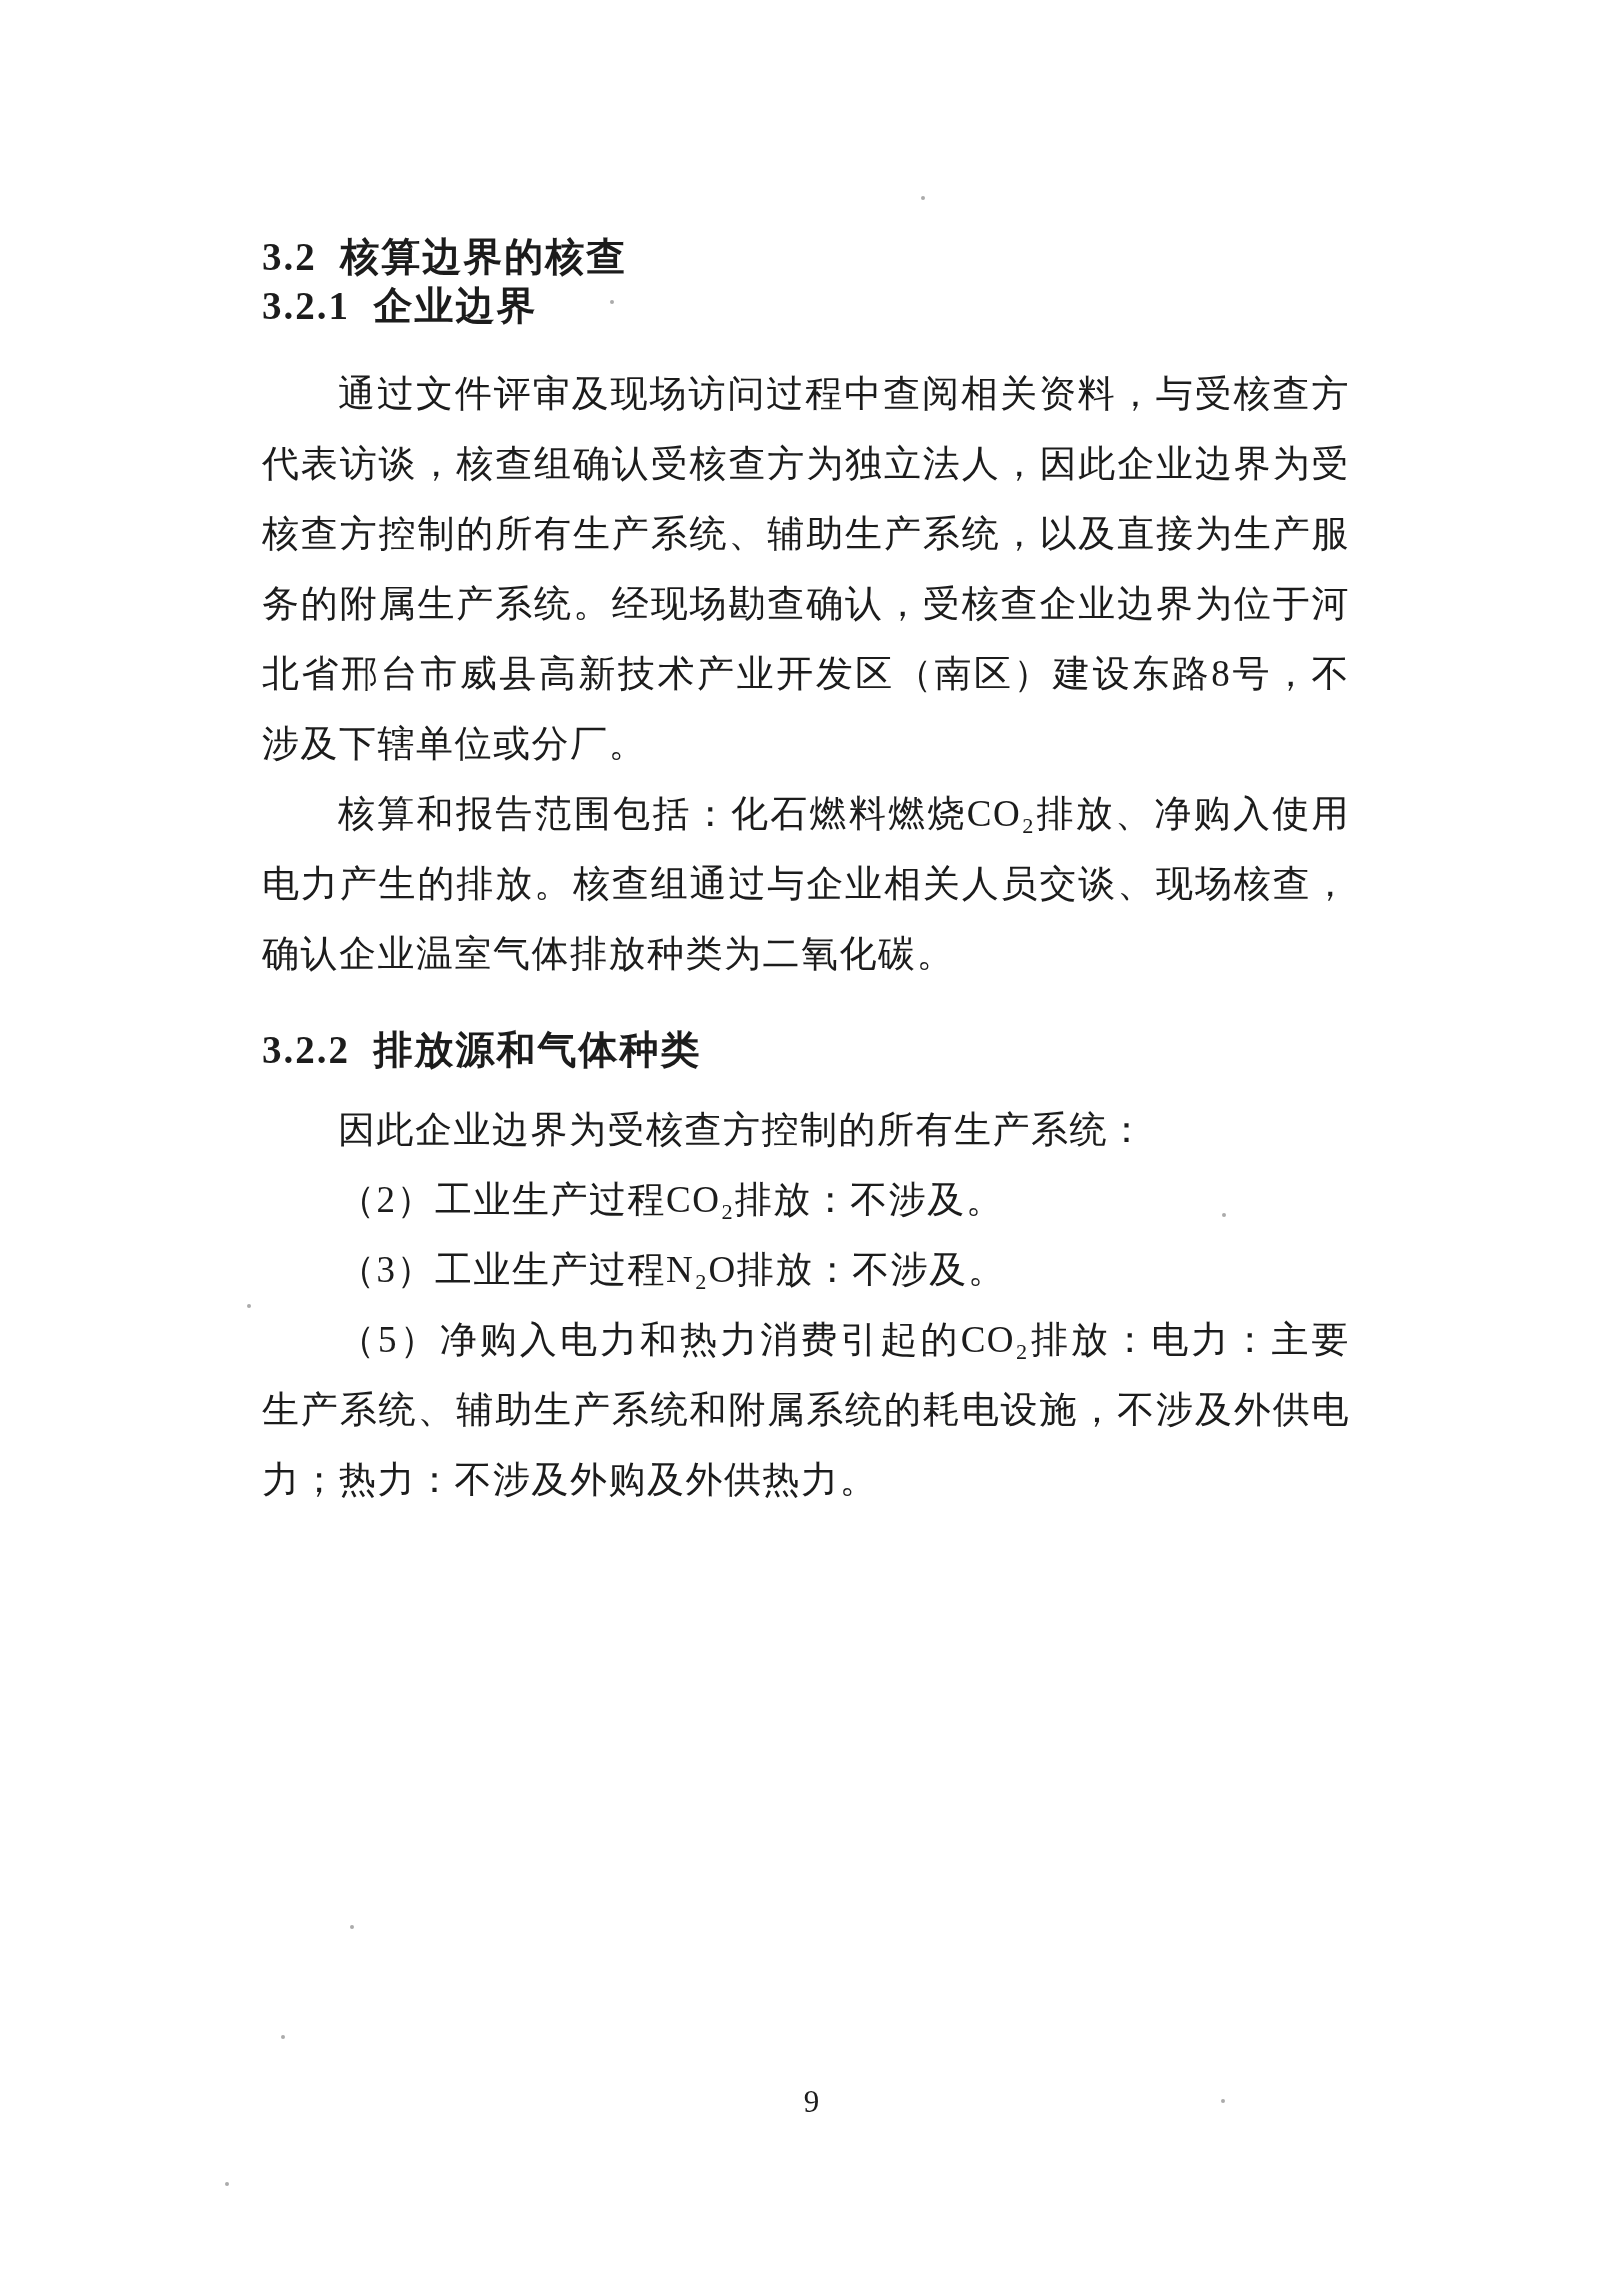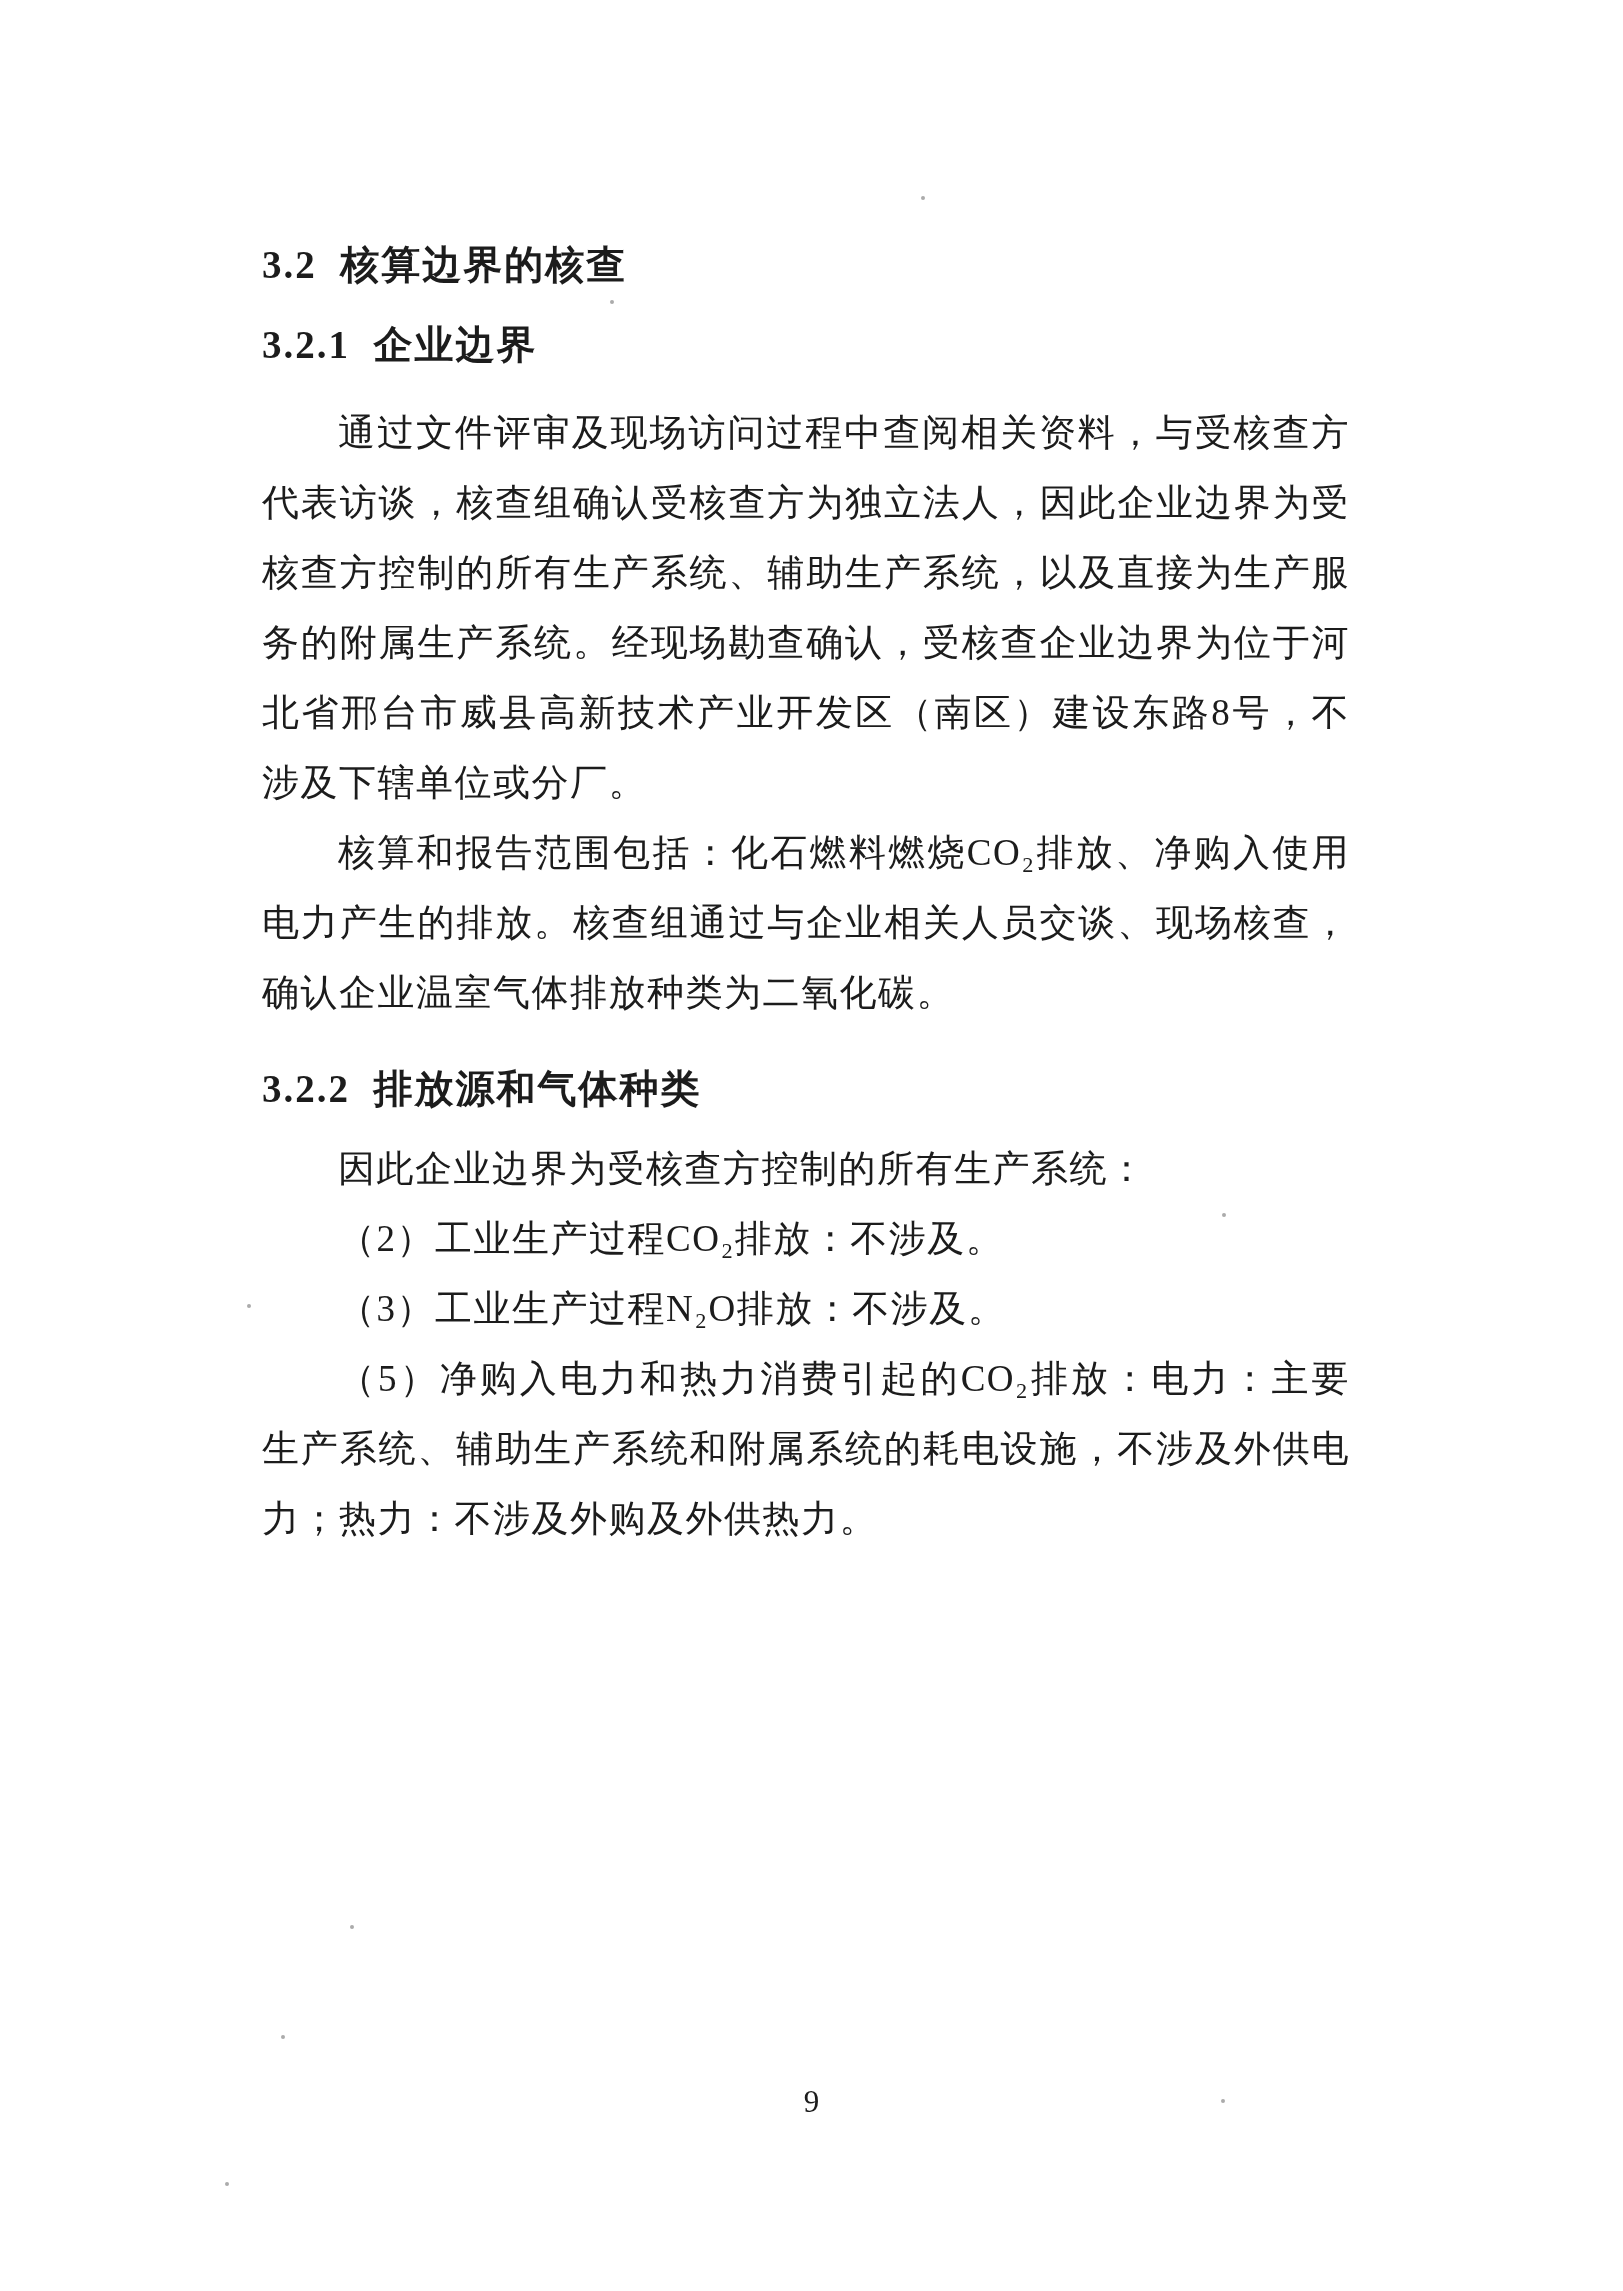--- a/index.html
+++ b/index.html
@@ -13,33 +13,33 @@
     height: 2292px;
     margin: 0 auto;
     background: #ffffff;
     overflow: hidden;
     font-family: "Liberation Serif", "DejaVu Serif", serif;
     color: #1c1c1c;
   }
   .content {
     position: absolute;
     left: 262px;
-    top: 240px;
+    top: 232px;
     width: 1088px;
     font-family: Liberation Serif, serif;
   }
   .heading {
     font-size: 39px;
     font-weight: bold;
     line-height: 49px;
     margin: 0;
     letter-spacing: 2px;
     white-space: pre-wrap;
   }
-  .h321 { margin-top: 31px; }
+  .h321 { }
   .h322 { margin-top: 36px; }
   .body-para {
     font-size: 37px;
     line-height: 70px;
     letter-spacing: 1.5px;
     margin: 0;
     text-align: justify;
     text-justify: inter-ideograph;
   }
   .indent { text-indent: 76px; }

